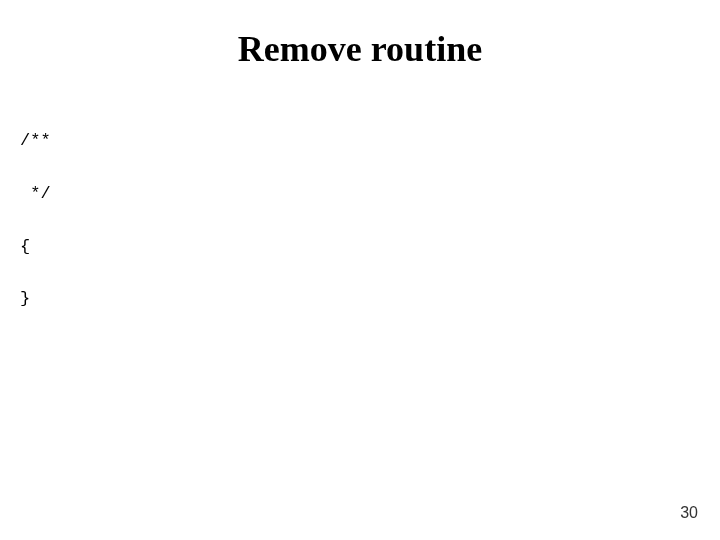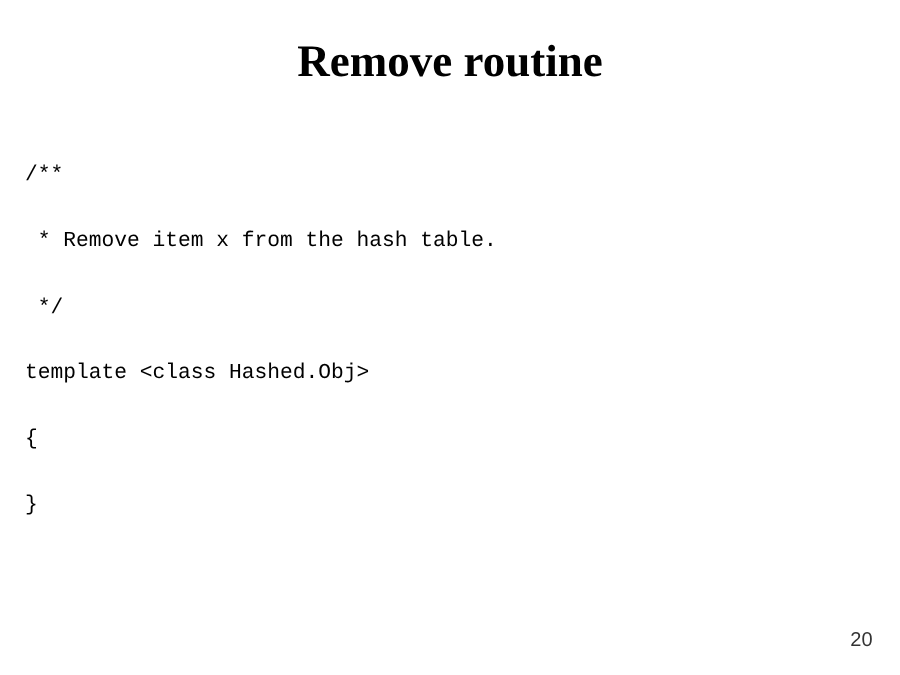--- a/index.html
+++ b/index.html
@@ -33,20 +33,18 @@
       color: #333;
     }
   </style>
 </head>
 <body>
 
 <div class="title">Remove routine</div>
 
 <div class="code-block">
 <div>/**</div>
-<div> * Remove item x from the hash table.</div>
 <div> */</div>
-<div>template &lt;class Hashed.Obj&gt;</div>
 <div>{</div>
 <div>}</div>
 </div>
 
-<div class="page-number">20</div>
+<div class="page-number">30</div>
 
 </body></html>

